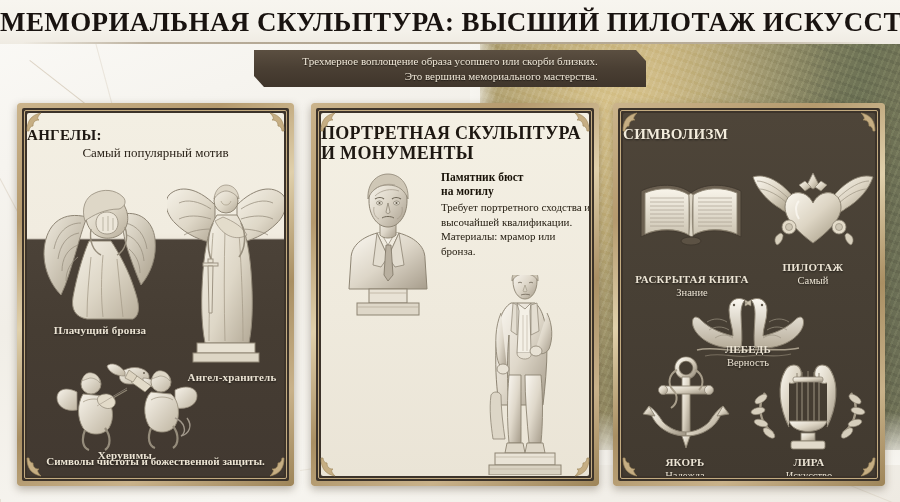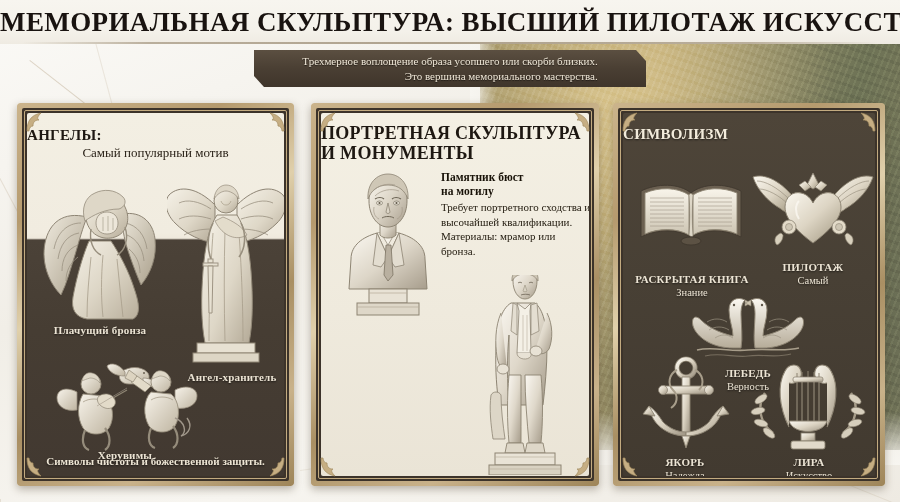--- a/index.html
+++ b/index.html
@@ -568,21 +568,21 @@
 
           <path d="M62 10 C70 6 78 10 78 20 C78 30 74 38 74 46 C82 44 96 40 106 30 C112 24 116 28 114 36 C110 48 94 58 74 58 L66 58 C64 48 66 34 66 24 C66 16 64 12 62 10Z" fill="url(#sw)" stroke="#8d8473" stroke-width="1"></path>
           <path d="M100 32 C94 28 86 28 80 32 M98 40 C92 36 84 36 78 40 M92 48 C86 44 80 44 74 48" fill="none" stroke="#9b9281" stroke-width=".7"></path>
           <circle cx="73" cy="15" r="1.2" fill="#5e5648"></circle>
           <path d="M62 10 L56 13 L62 16Z" fill="#cfc6b2" stroke="#8d8473" stroke-width=".6"></path>
 
           <path d="M8 60 C24 56 40 62 59 60 C78 58 94 62 110 58" fill="none" stroke="#a79d8a" stroke-width="1.6"></path>
           <path d="M16 66 C32 62 46 68 59 66 C74 64 88 68 102 64" fill="none" stroke="#8b8271" stroke-width="1.2" opacity=".7"></path>
         </svg>
       </div>
-      <div class="cap cap-dark" style="left:66px;top:254px;width:118px;">
+      <div class="cap cap-dark" style="left:66px;top:230px;width:118px;">
         <div class="cap-name">ЛЕБЕДЬ</div>
         <div class="cap-mean">Верность</div>
       </div>
 
       <div class="art" style="left:14px;top:243px;">
         <svg width="98" height="98" viewBox="0 0 98 98">
           <defs>
             <linearGradient id="an" x1="0" y1="0" x2="1" y2="1">
               <stop offset="0" stop-color="#fbf8f1"></stop>
                 <stop offset=".5" stop-color="#d9d1c0"></stop>

